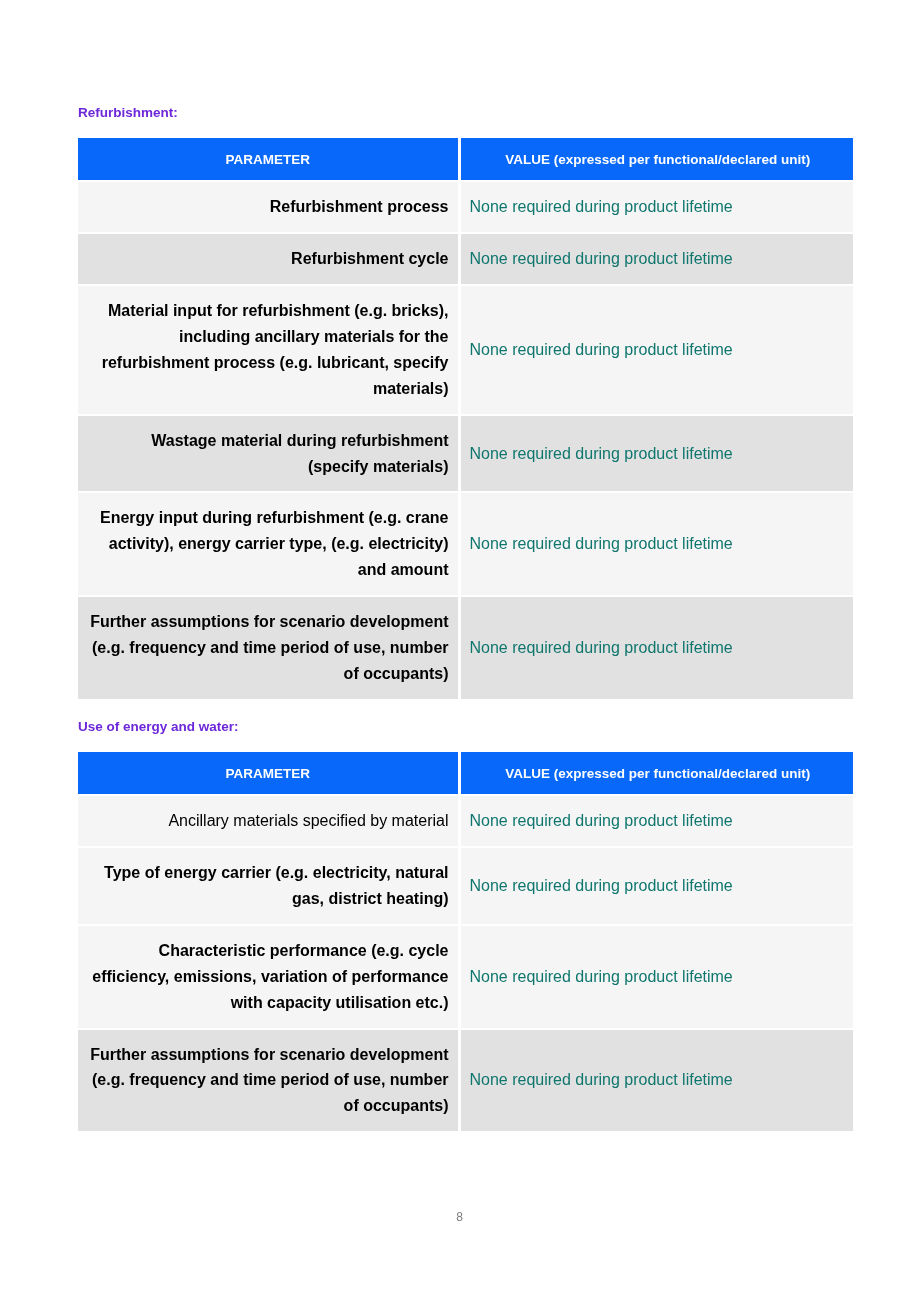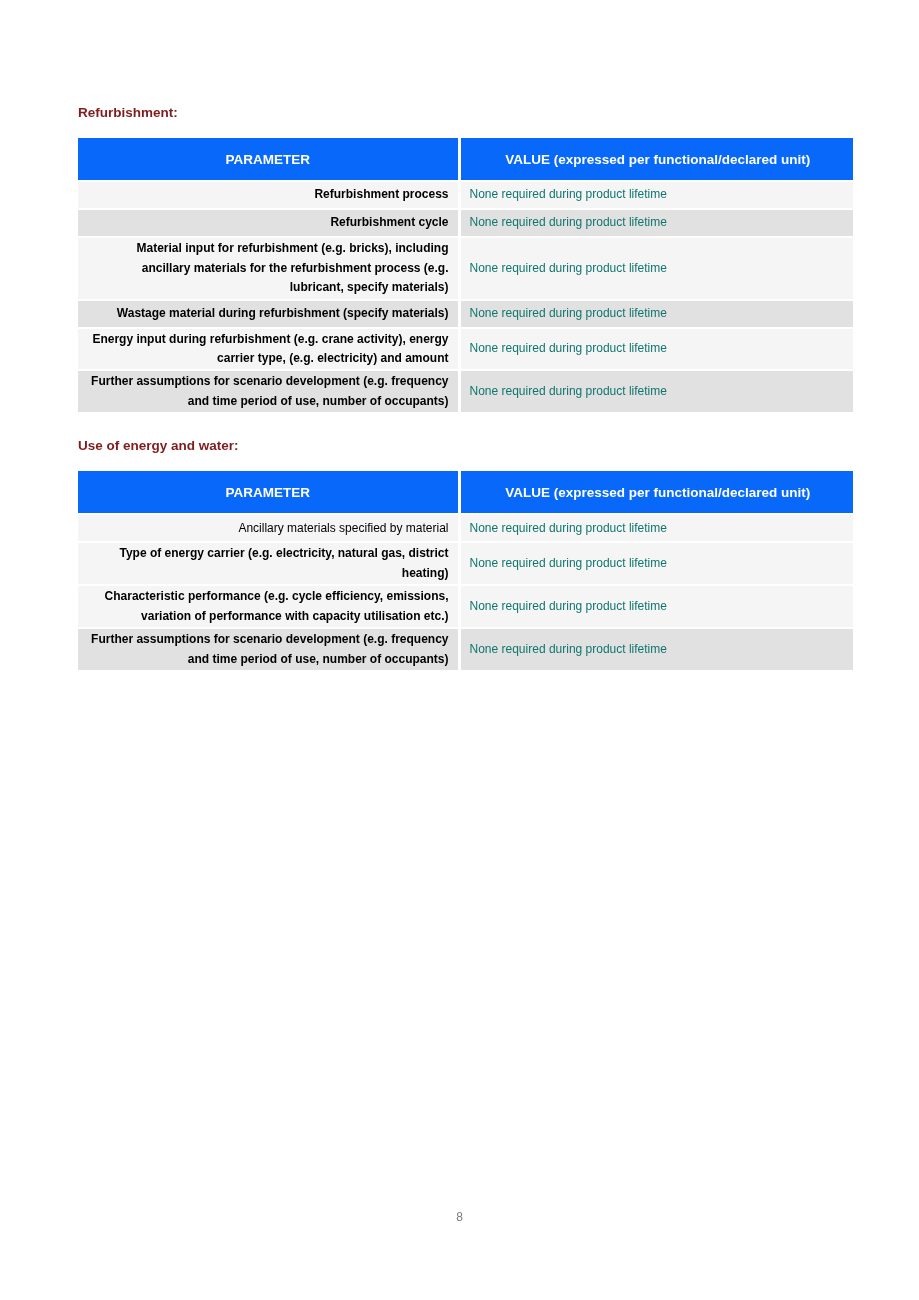--- a/index.html
+++ b/index.html
@@ -13,47 +13,47 @@
   }
   .page {
     position: absolute;
     left: 78px; top: 0;
     width: 775px;
   }
   .spacer-top { height: 105px; }
   .section-heading {
     font-size: 13.5px;
     font-weight: bold;
-    color: #7f1d1d;
+    color: #6d28d9;
     margin-bottom: 17px;
     line-height: 1.2;
   }
   table.param-table {
     width: 775px;
     table-layout: fixed;
     border-collapse: collapse;
-    margin-bottom: 26px;
+    margin-bottom: 20px;
   }
   table.param-table col.c1 { width: 381px; }
   table.param-table col.c2 { width: 394px; }
   table.param-table th {
     background: #0768FA;
     color: #ffffff;
     font-size: 13.5px;
     font-weight: bold;
     text-align: center;
     height: 43px;
     padding: 4px 10px;
     vertical-align: middle;
   }
   table.param-table th + th { border-left: 3px solid #ffffff; padding-left: 12px; }
   table.param-table td {
-    font-size: 12px;
+    font-size: 16px;
     line-height: 1.62;
-    padding: 1px 9px;
+    padding: 12px 9px;
     vertical-align: middle;
     border-top: 2px solid #ffffff;
     height: 28px;
   }
   table.param-table td.param {
     text-align: right;
     font-weight: bold;
     color: #000000;
   }
   table.param-table td.param.regular { font-weight: normal; }

